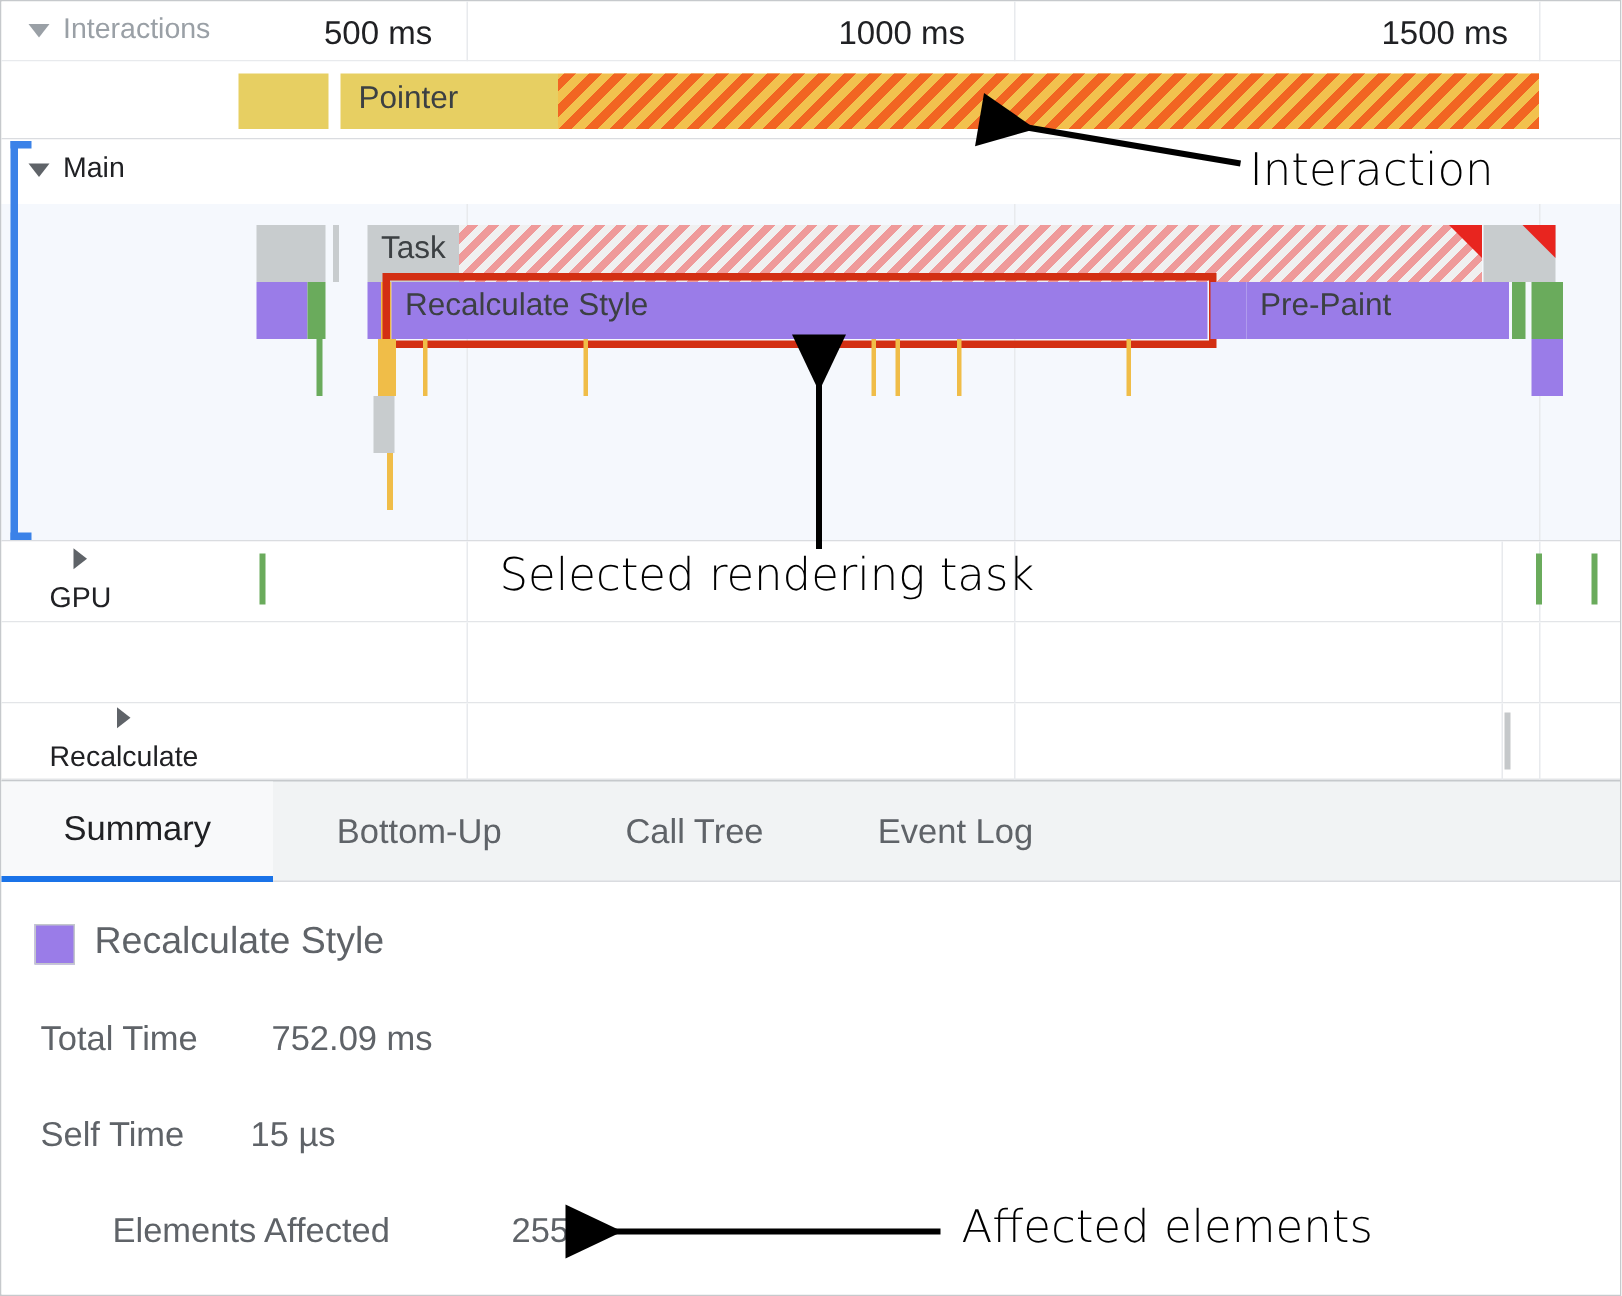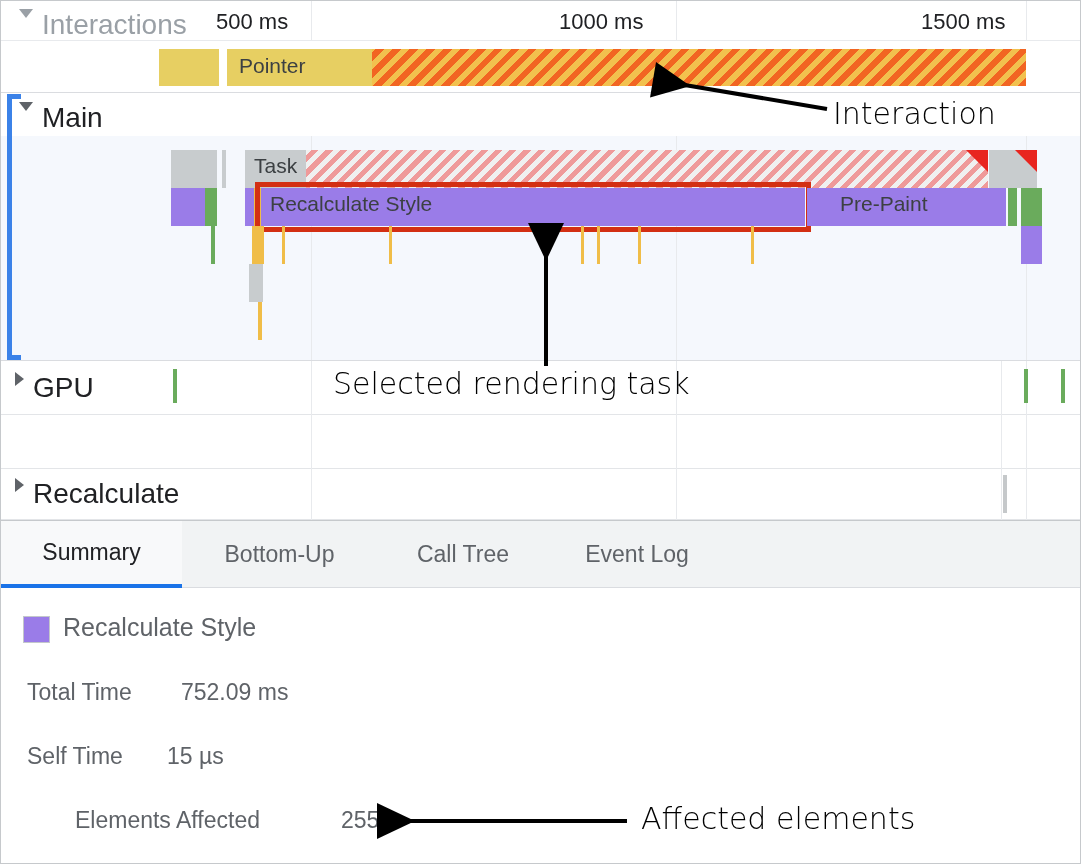--- a/index.html
+++ b/index.html
@@ -10,21 +10,21 @@
     -webkit-font-smoothing:antialiased;
   }
   .app{position:absolute;inset:0;background:#fff;border:1px solid #c6c9cc;box-sizing:border-box;}
 
   
   .ruler{position:absolute;left:0;top:0;width:1079px;height:40px;background:#fff;
          border-bottom:1px solid #e8eaed;box-sizing:border-box;}
   .ruler-sep{position:absolute;top:0;height:40px;width:1px;background:#e8eaed;}
   .tick-label{position:absolute;top:8px;font-size:22px;color:#202124;white-space:nowrap;}
 
-  .track-title{position:absolute;display:flex;gap:9px;font-size:28px;white-space:nowrap;}
+  .track-title{position:absolute;display:flex;align-items:center;gap:9px;font-size:19px;white-space:nowrap;}
   .tri{width:0;height:0;border-style:solid;}
   .tri-down{border-width:9px 7.5px 0 7.5px;border-color:#9aa0a6 transparent transparent transparent;}
   .tri-down.dark{border-color:#5f6368 transparent transparent transparent;}
   .tri-right{border-width:7.5px 0 7.5px 9px;border-color:transparent transparent transparent #5f6368;}
 
   
   .interactions-row{position:absolute;left:0;top:40px;width:1079px;height:52px;background:#fff;
                     border-bottom:1px solid #dadce0;box-sizing:border-box;text-align:center;}
   .ev{position:absolute;top:8px;height:37px;}
   .ev-solid{background:#e7cf62;}
@@ -52,21 +52,21 @@
     background-color:#f0f0f0;
     background-image:repeating-linear-gradient(-45deg,#ef9a9a 0 5px,rgba(255,255,255,0) 5px 10px);
   }
   .longtask-tri{position:absolute;top:0;right:0;width:0;height:0;
                 border-style:solid;border-width:0 22px 22px 0;
                 border-color:transparent #e8251f transparent transparent;}
   .sel-outline{position:absolute;border:5px solid #d32f13;box-sizing:border-box;pointer-events:none;}
 
   
   .ctrack{position:absolute;left:0;width:1079px;background:#fff;border-bottom:1px solid #e3e5e8;box-sizing:border-box;}
-  .ctrack .track-title{left:14px;top:50%;transform:translateY(-50%);}
+  .ctrack .track-title{left:32px;top:50%;transform:translateY(-50%);flex-direction:column;}
   .vmark{position:absolute;width:4px;}
   .vmark.green{background:#6aab5c;}
   .vmark.gray{background:#c5c8ca;}
   .colsep{position:absolute;width:1px;background:#e8eaed;}
 
   
   .tabbar{position:absolute;left:0;top:519px;width:1079px;height:68px;background:#f1f3f4;
           border-top:1px solid #c6c9cc;border-bottom:1px solid #dadce0;box-sizing:border-box;}
   .tab{position:absolute;top:0;height:67px;display:flex;align-items:center;justify-content:center;
        font-size:23px;color:#5f6368;box-sizing:border-box;padding:0 10px;cursor:pointer;}

